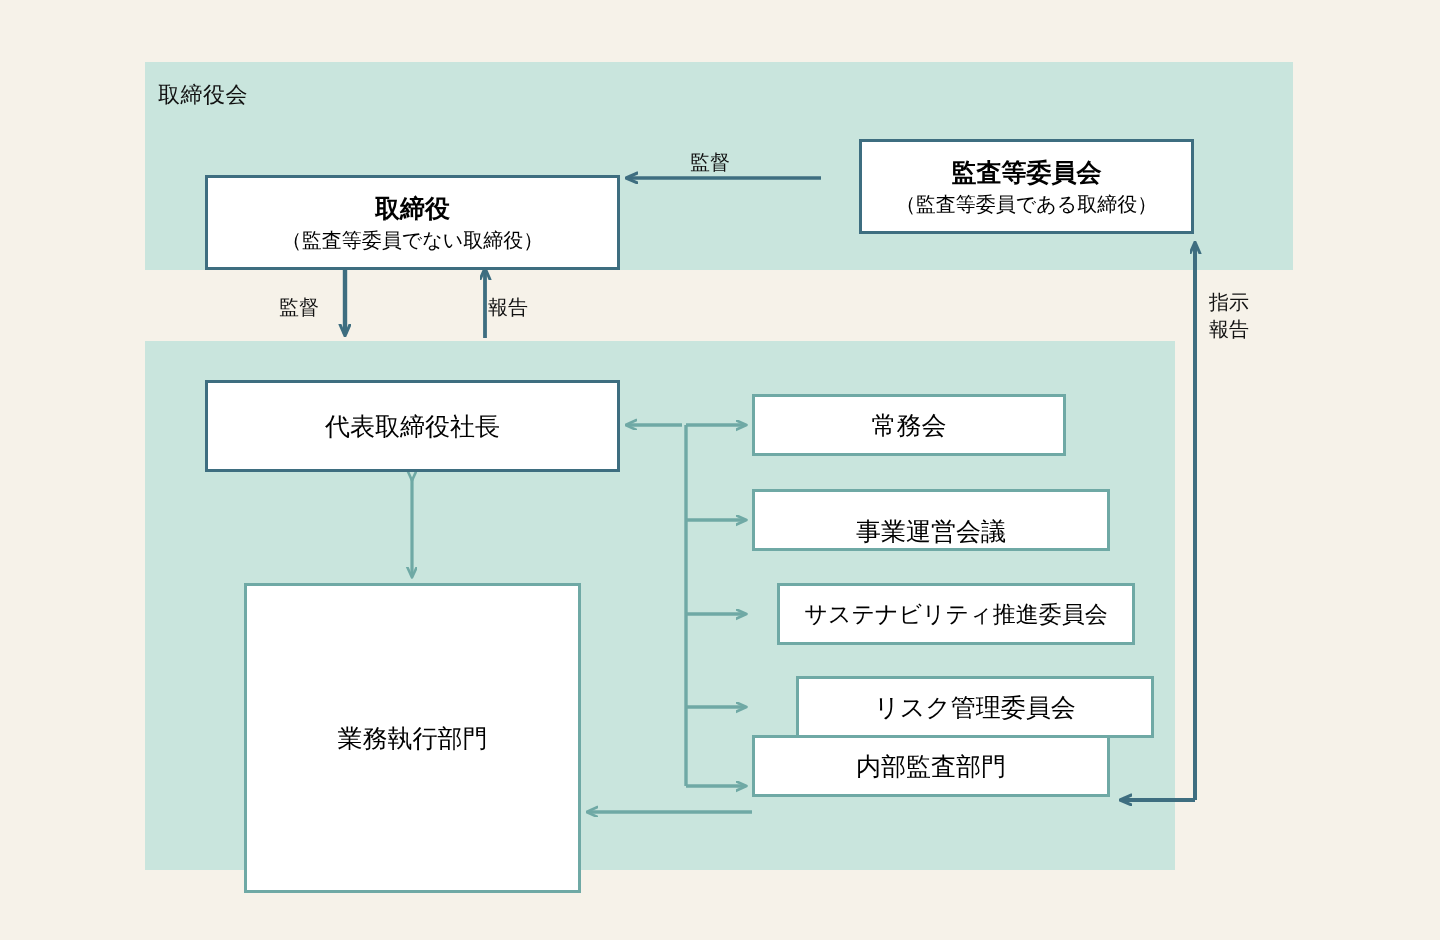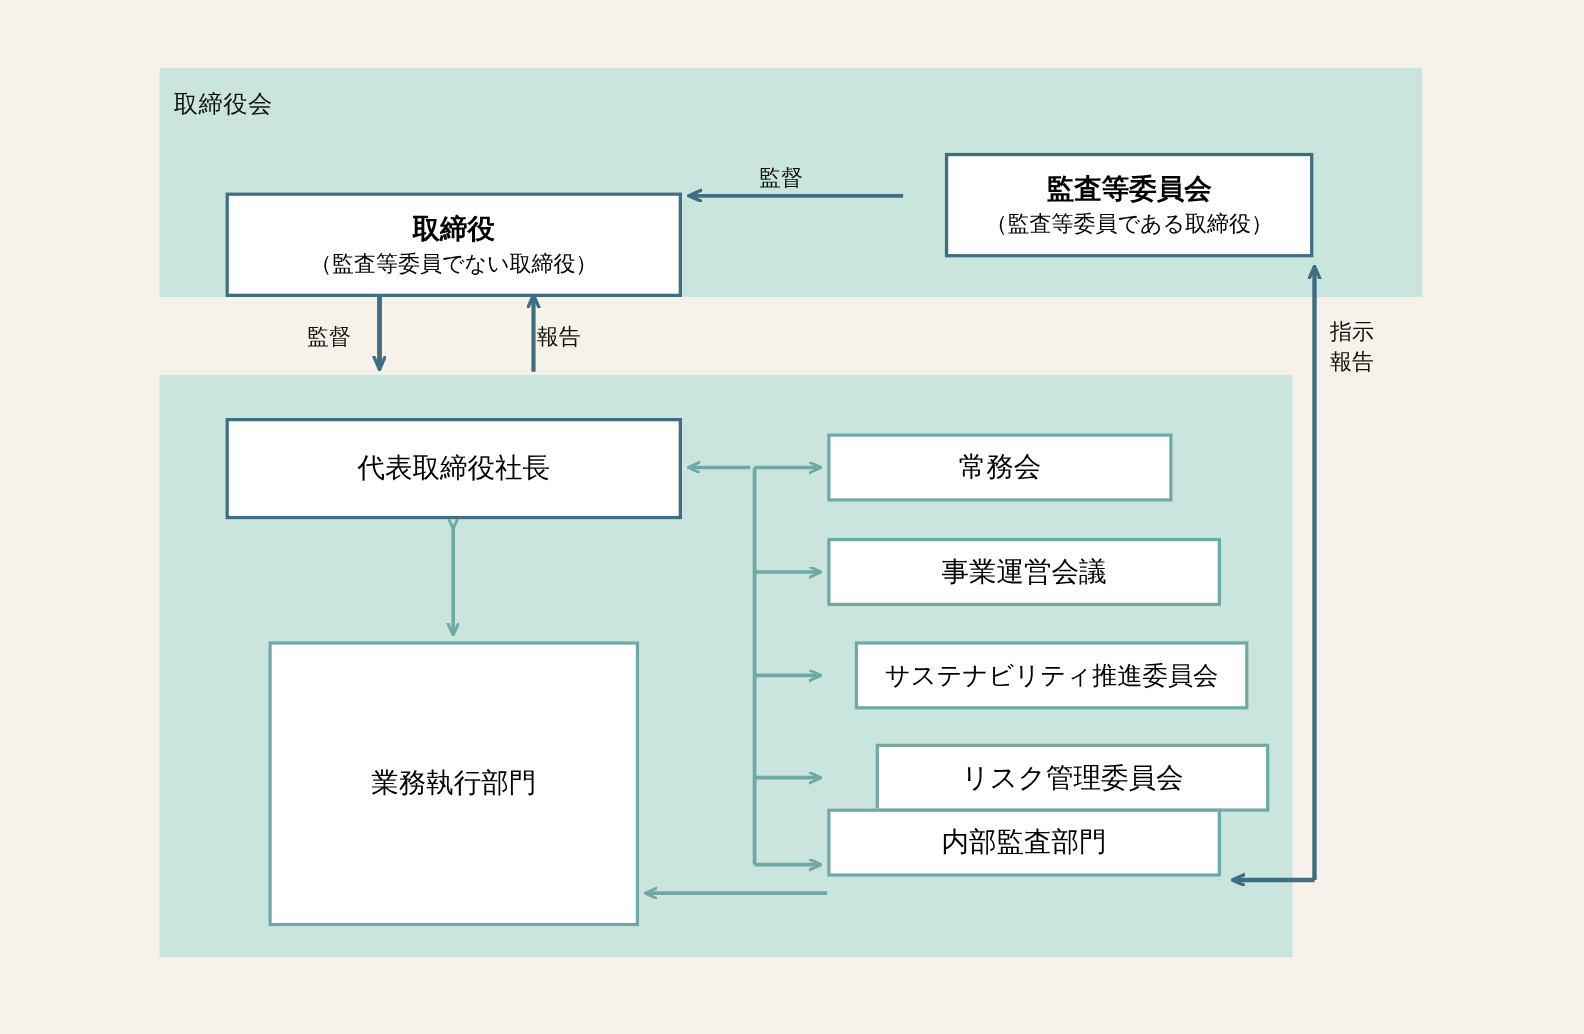--- a/index.html
+++ b/index.html
@@ -75,23 +75,23 @@
   .box .tplain-sm {
     font-size: 23px;
     font-weight: 400;
     color: #000000;
     white-space: nowrap;
   }
 
   #box-directors   { left: 205px;  top: 139px; width: 415px; height: 95px; margin-top: 36px; }
   #box-audit-cmte  { left: 859px;  top: 139px; width: 335px; height: 95px; }
   #box-president   { left: 205px;  top: 380px; width: 415px; height: 92px; }
-  #box-operations  { left: 244px;  top: 583px; width: 337px; height: 259px; }
+  #box-operations  { left: 244px;  top: 583px; width: 337px; height: 310px; }
   #box-exec-cmte   { left: 752px;  top: 394px; width: 314px; height: 62px; }
-  #box-biz-mtg     { left: 752px;  top: 489px; width: 358px; height: 62px; }
+  #box-biz-mtg     { left: 752px;  top: 489px; width: 358px; height: 62px; justify-content: flex-end; }
   #box-sustain     { left: 752px;  top: 583px; width: 358px; height: 62px; margin-left: 25px; }
   #box-risk        { left: 796px;  top: 676px; width: 358px; height: 62px; }
   #box-internal    { left: 752px;  top: 735px; width: 358px; height: 62px; }
 
   
   .alabel {
     position: absolute;
     font-size: 20px;
     color: #111111;
     white-space: nowrap;

